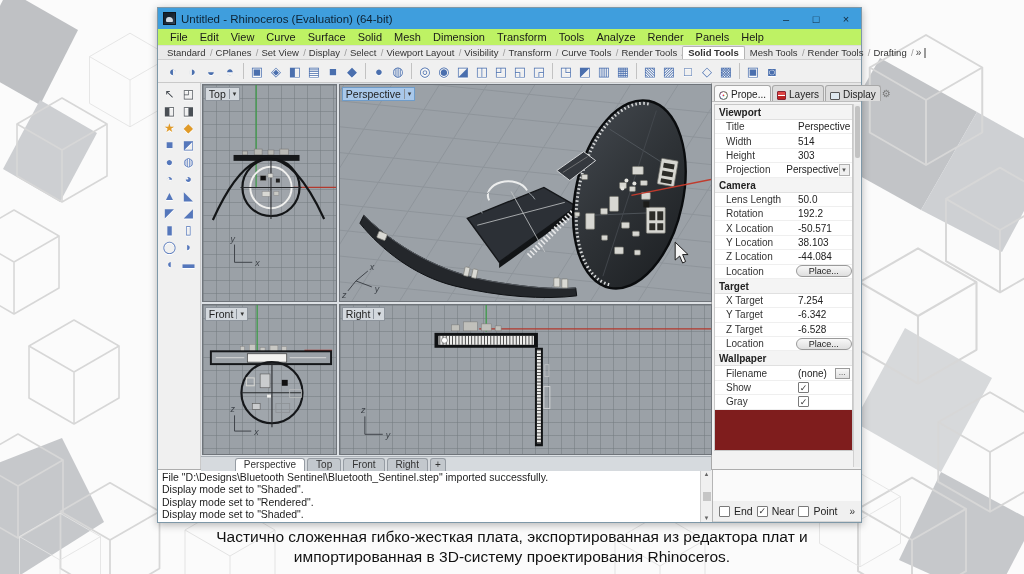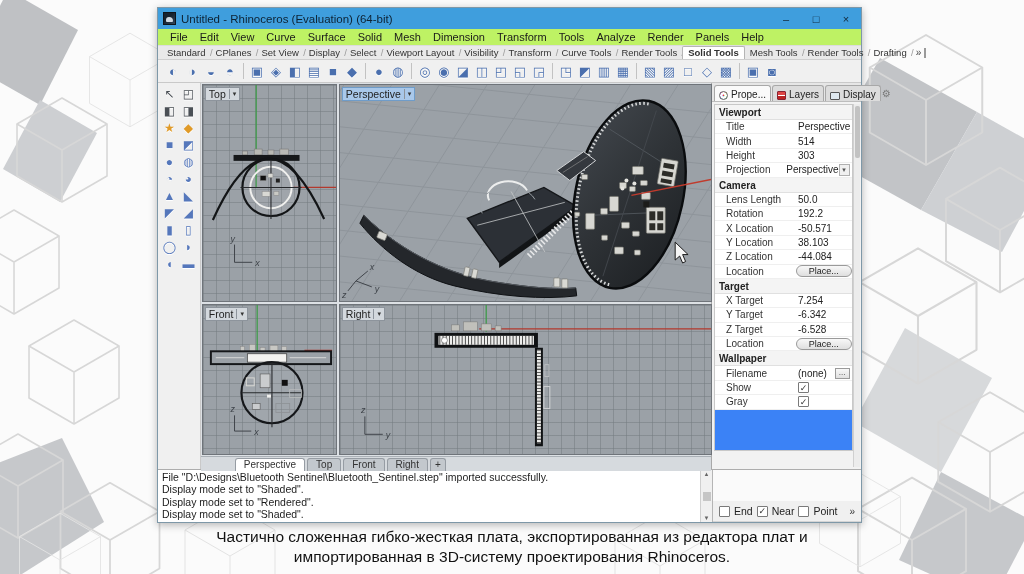--- a/index.html
+++ b/index.html
@@ -92,21 +92,21 @@
   .ptab.active { background:#fafafa; }
   .props-icon { width:9px; height:9px; border-radius:50%;
     background:conic-gradient(#e33,#ee3,#3c3,#3cc,#33e,#e3e,#e33);
     box-shadow:inset 0 0 0 2.5px #fff; border:1px solid #666; }
   .layers-icon { width:9px; height:9px; background:linear-gradient(#d44 45%,#fff 45%,#fff 60%,#b22 60%);
     border:1px solid #823; border-radius:1px; }
   .display-icon { width:10px; height:8px; border:1.5px solid #555; background:#dfe8ef; border-radius:1px; }
   .panel-gear { margin-left:auto; font-size:10px; color:#777; padding:0 2px 2px 0; }
 
   .panel-body { flex:1 1 auto; display:flex; min-height:0; }
-  .props { flex:1 1 auto; background:#3b82f6; border:1px solid #c8c8c8; margin:2px 0 18px 2px; overflow:hidden; }
+  .props { flex:1 1 auto; background:#7f1d1d; border:1px solid #c8c8c8; margin:2px 0 18px 2px; overflow:hidden; }
   .psec { height:15px; line-height:15px; font-size:10px; font-weight:bold; color:#222;
     background:#f4f4f4; border-bottom:1px solid #e0e0e0; padding-left:4px; }
   .prow { height:14.4px; display:flex; align-items:center; font-size:10px; color:#222;
     border-bottom:1px solid #efefef; background:#fff; }
   .plabel { width:78px; padding-left:11px; color:#333; white-space:nowrap; overflow:hidden; }
   .pvalue { flex:1; padding-left:5px; display:flex; align-items:center; white-space:nowrap; }
   .pbtn { width:56px; height:12px; font-size:9px; line-height:11px; text-align:center;
     background:linear-gradient(#f8f8f8,#dfdfdf); border:1px solid #9a9a9a; border-radius:6px; color:#222; }
   .dd-box { margin-left:auto; margin-right:2px; width:13px; height:12px; border:1px solid #b0b0b0;
     background:#f0f0f0; font-size:7px; display:flex; align-items:center; justify-content:center; color:#555; }

